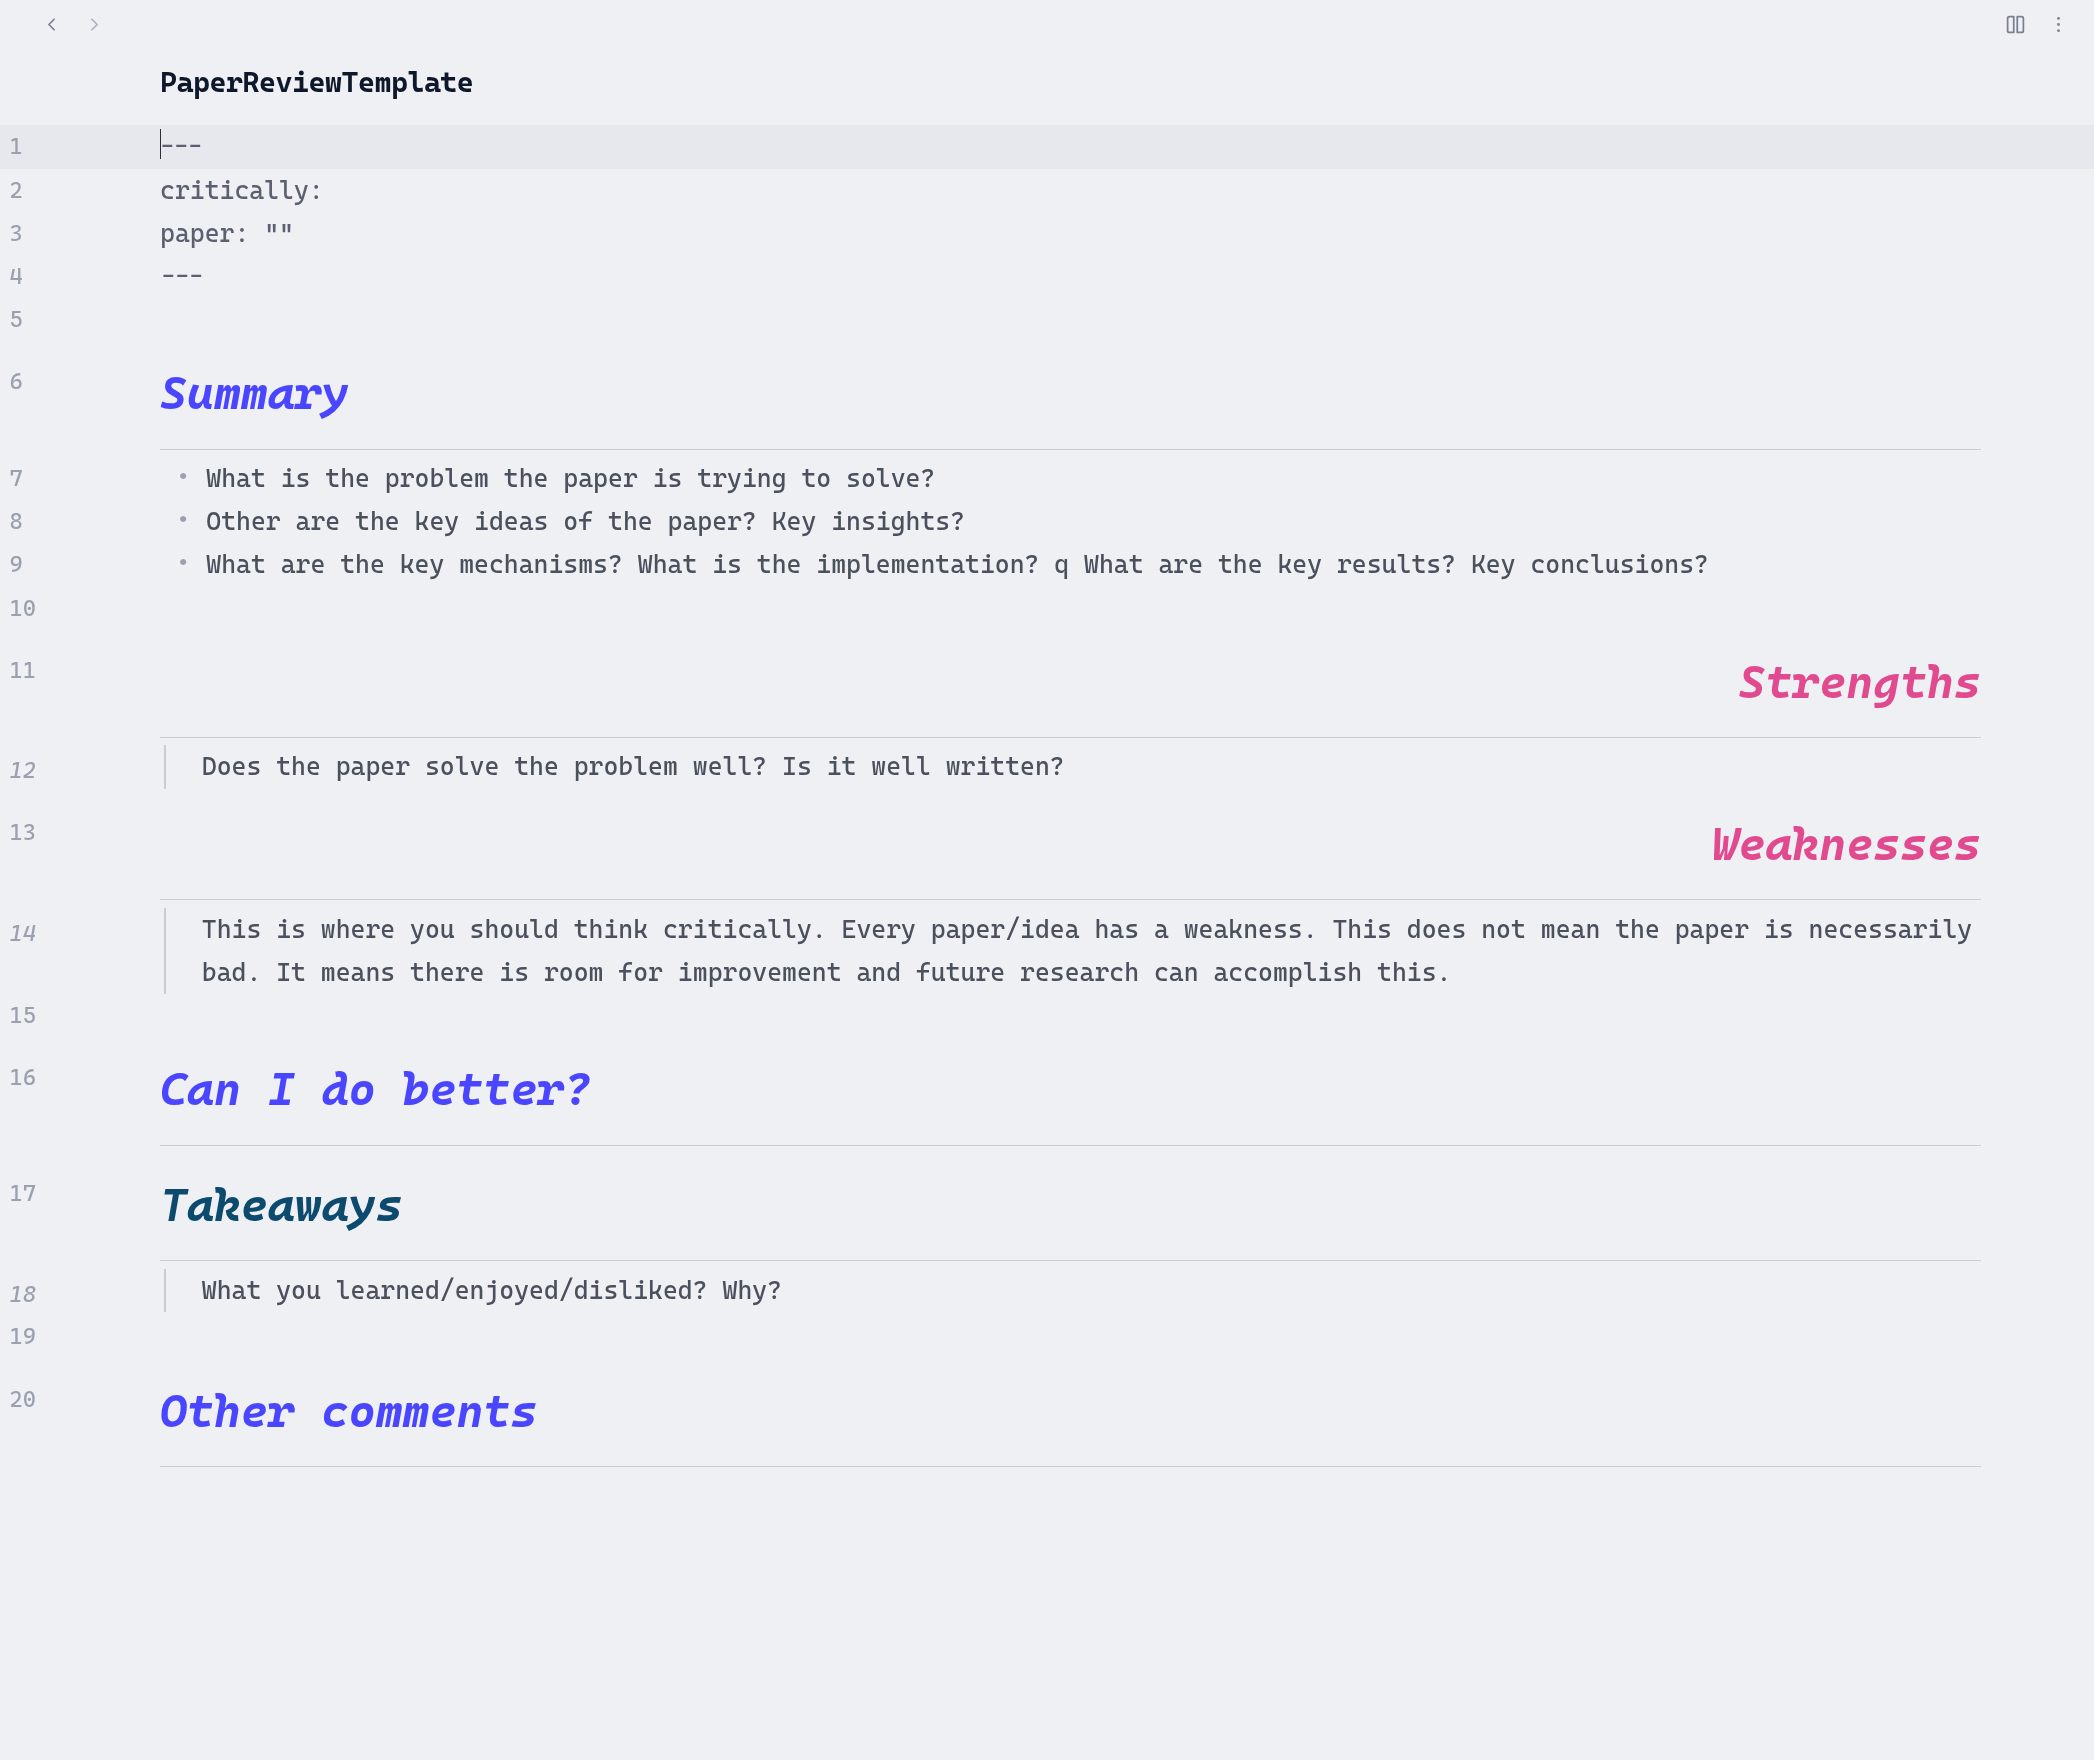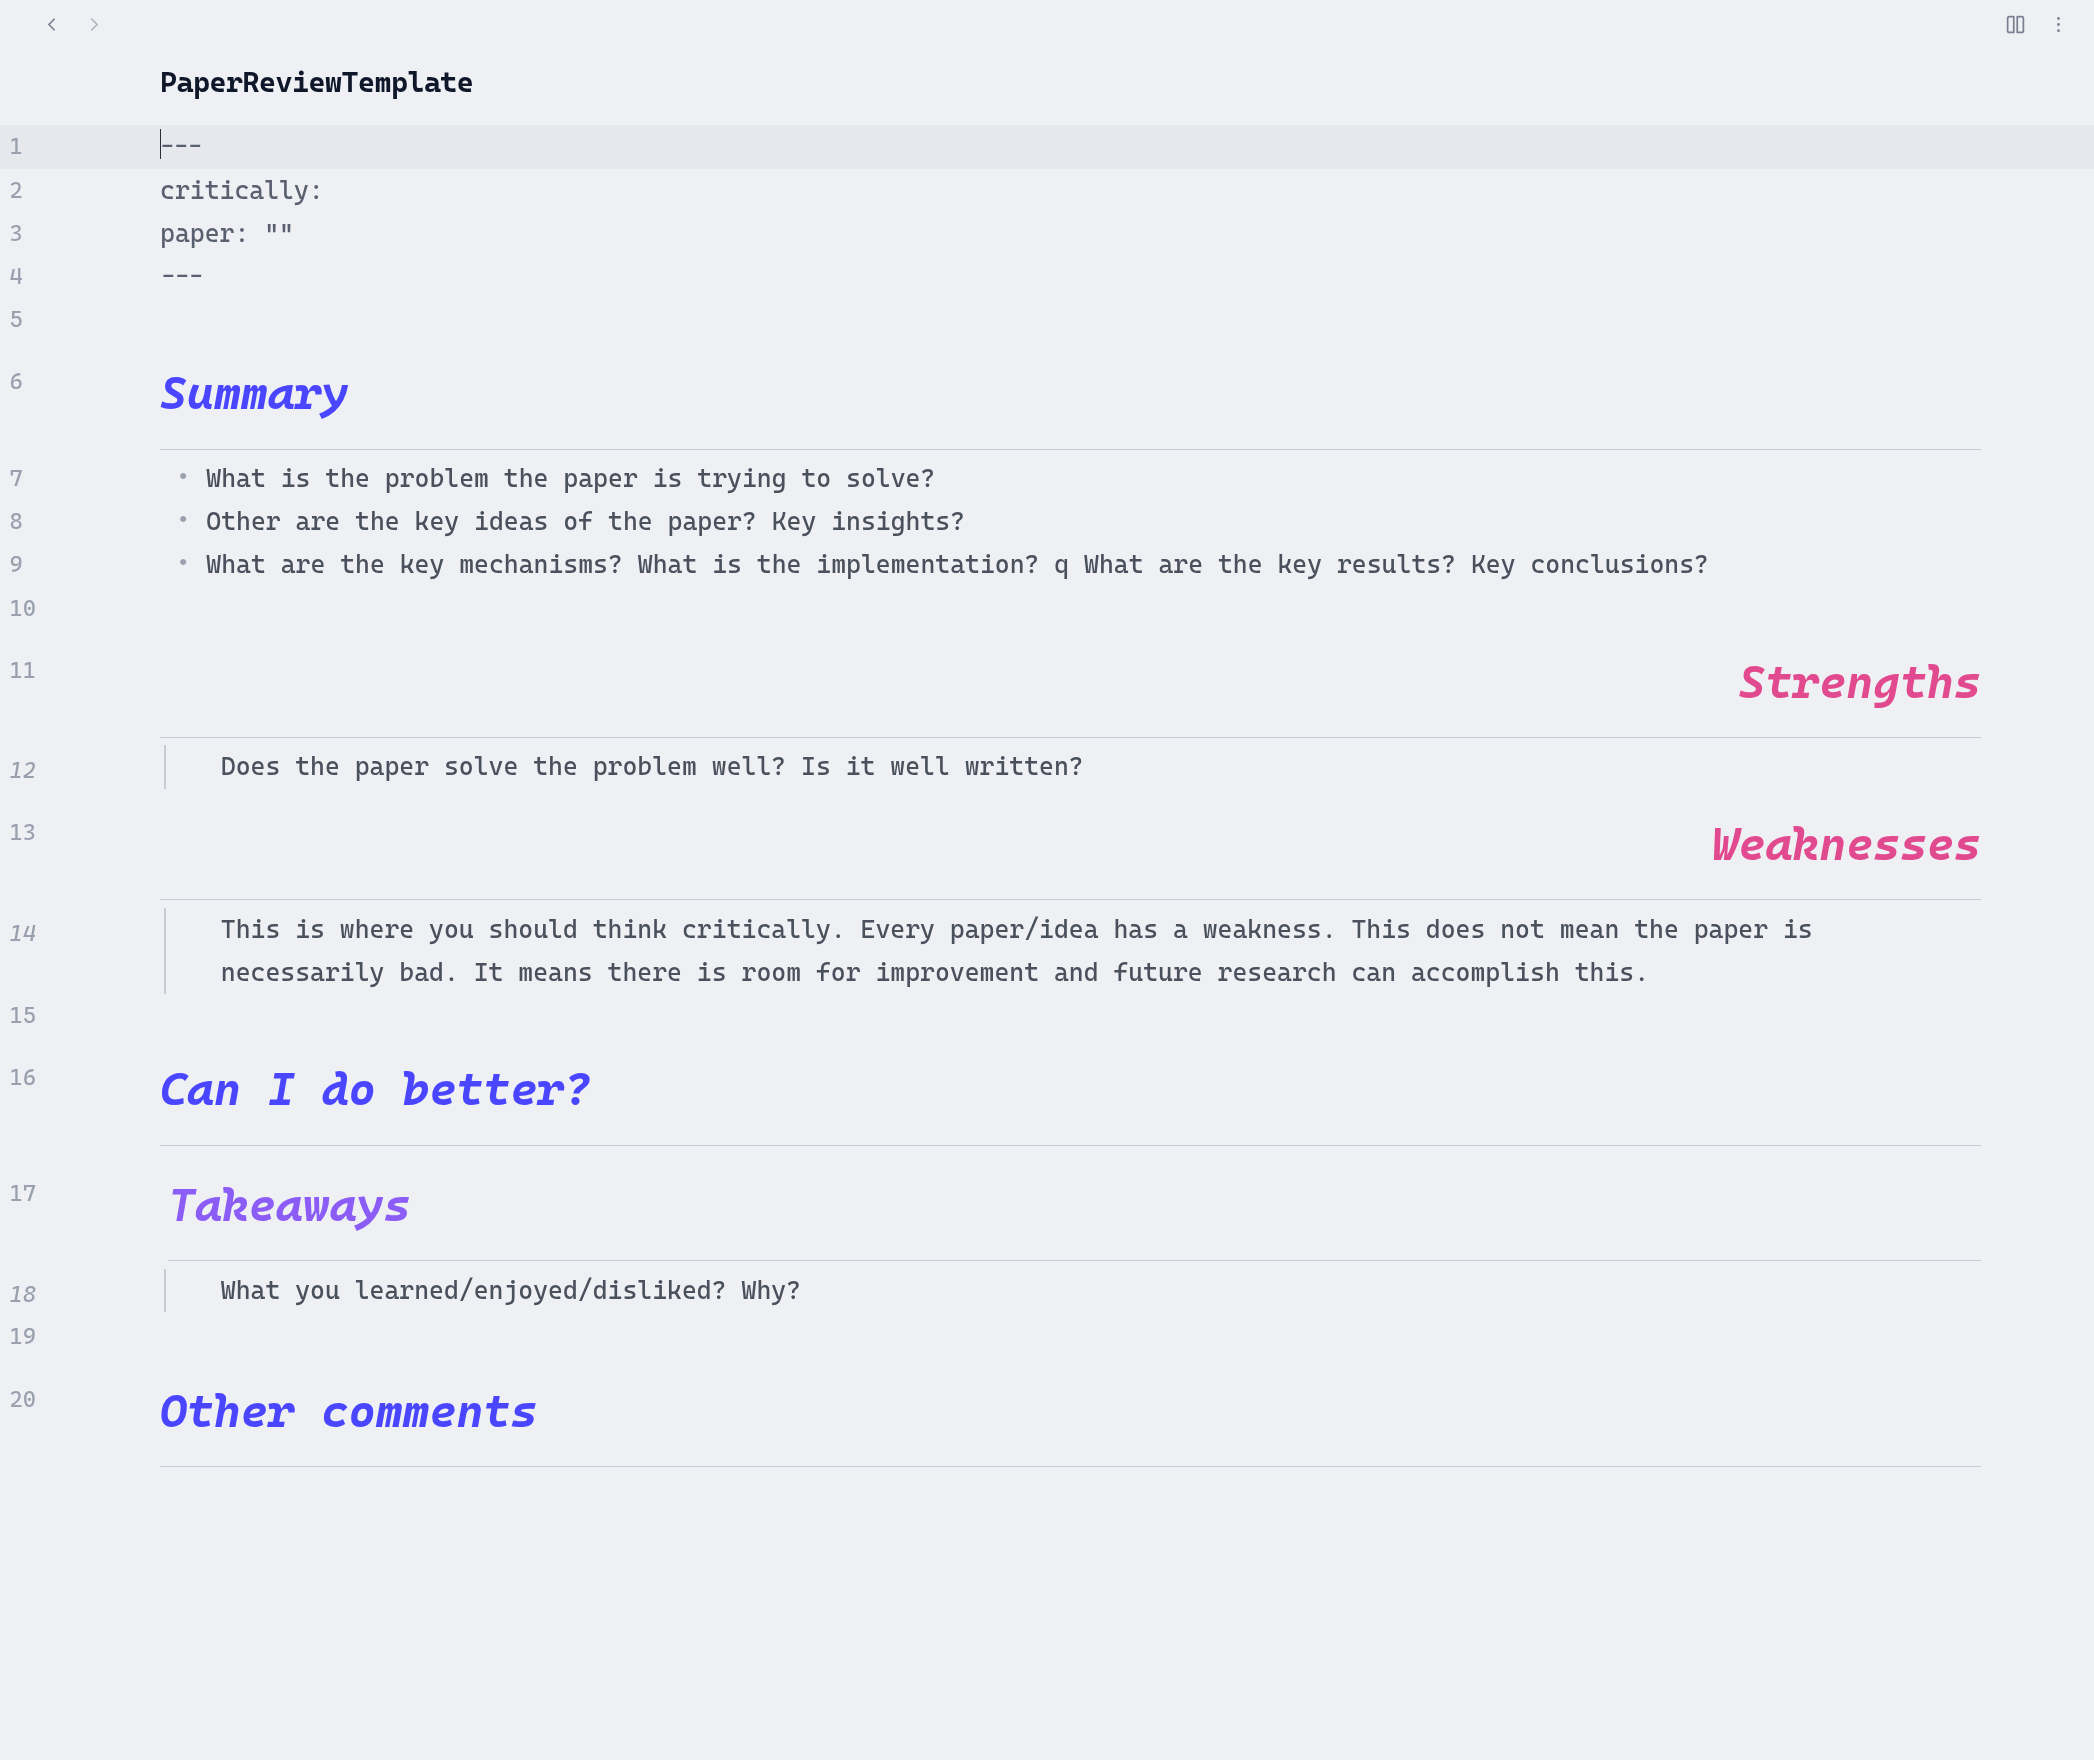--- a/index.html
+++ b/index.html
@@ -77,37 +77,37 @@
   h2.sec {
     font-size: 46px;
     font-weight: 800;
     color: #4a46ff;
     border-bottom: 0.9px solid #c7ccd6;
     padding-bottom: 16px;
     margin-bottom: 1.9px;
     font-style: italic;
   }
   h2.sec.pink { color: #e24a8f; text-align: right; }
-  h2.sec.light { color: #8b5cf6; margin-left: 8px; }
+  h2.sec.light { color: #0c4a6e; }
 
   .bullet-row .content {
     display: flex;
     gap: 17px;
   }
   .bullet-dot {
     color: #9aa0ae;
     font-size: 21px;
     line-height: 1.9;
     padding-left: 17px;
   }
   .bullet-text { flex: 1; }
 
   .quote-row .content {
     border-left: 2.8px solid #c7ccd6;
-    padding-left: 55px;
+    padding-left: 36px;
     margin-left: 3.8px;
   }
   .quote-row .gutter { padding-top: 3.8px; font-style: italic; }
 
   .blank .content { min-height: 1.7em; }
 </style>
 </head>
 <body>
 
 <div class="toolbar">

